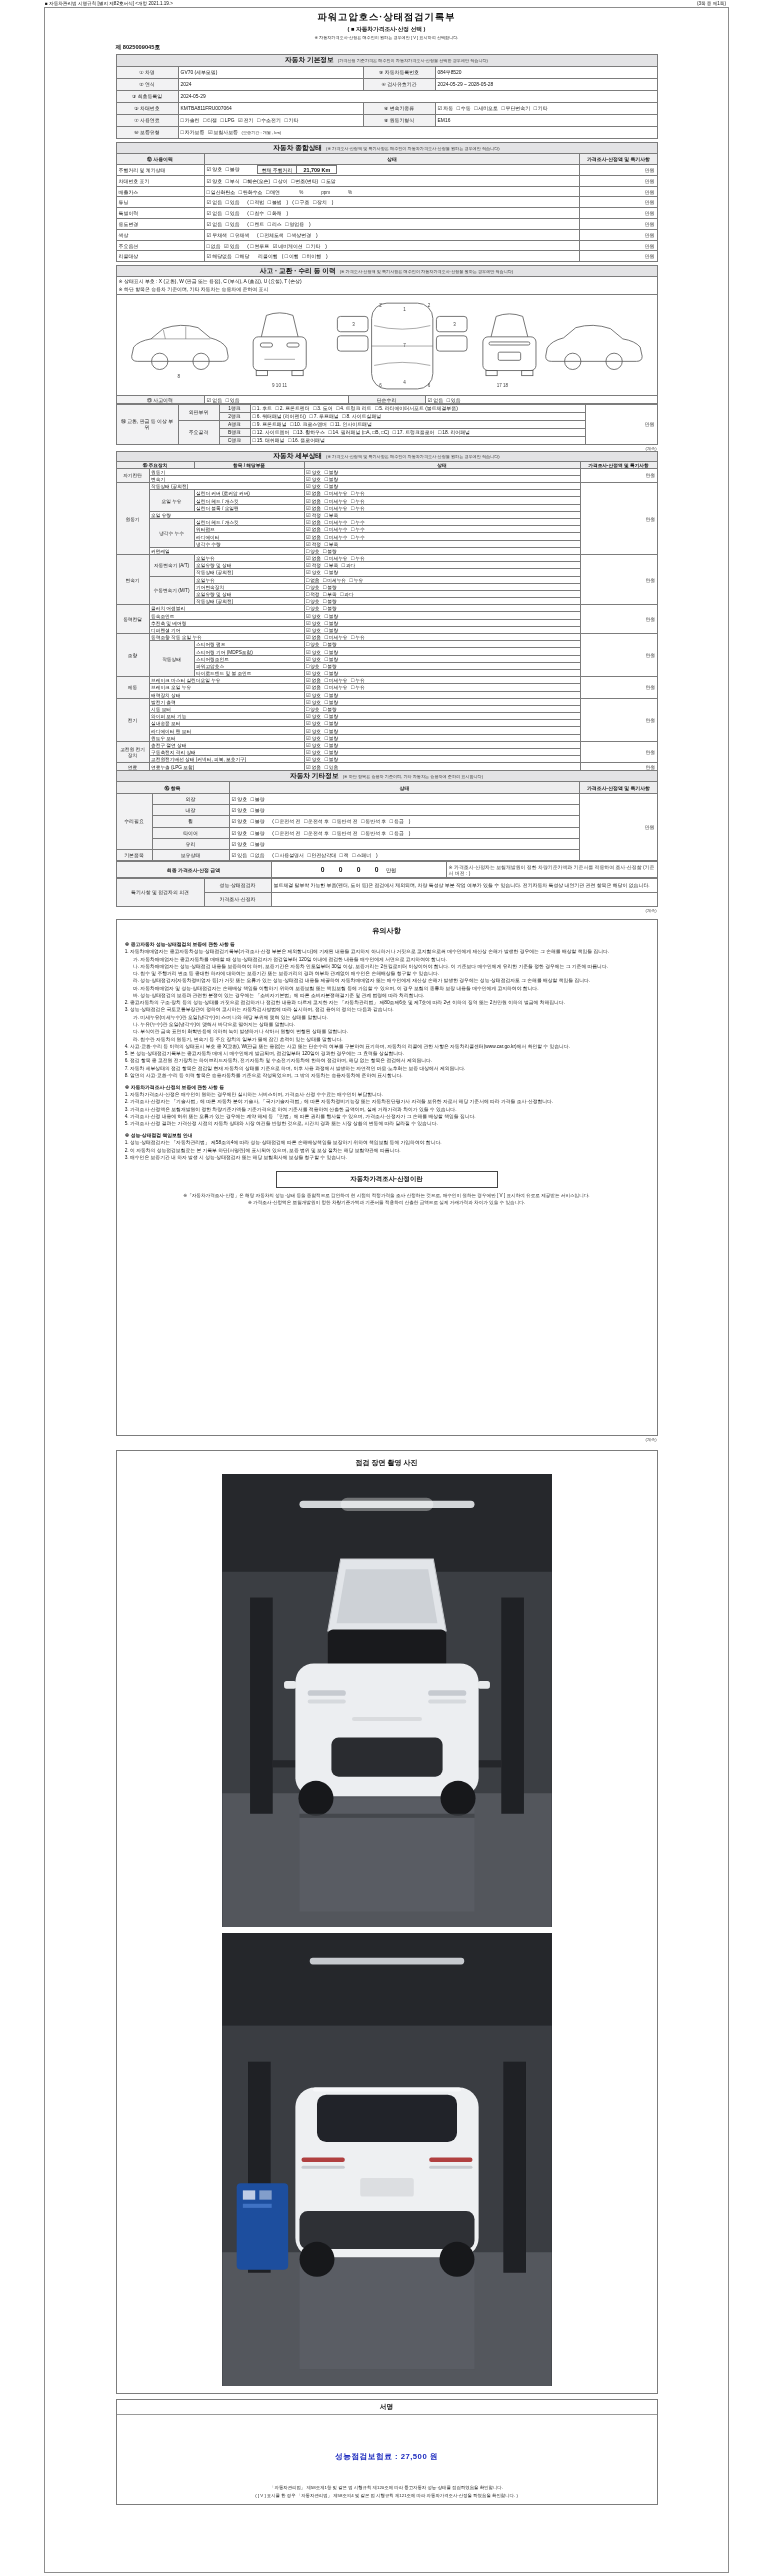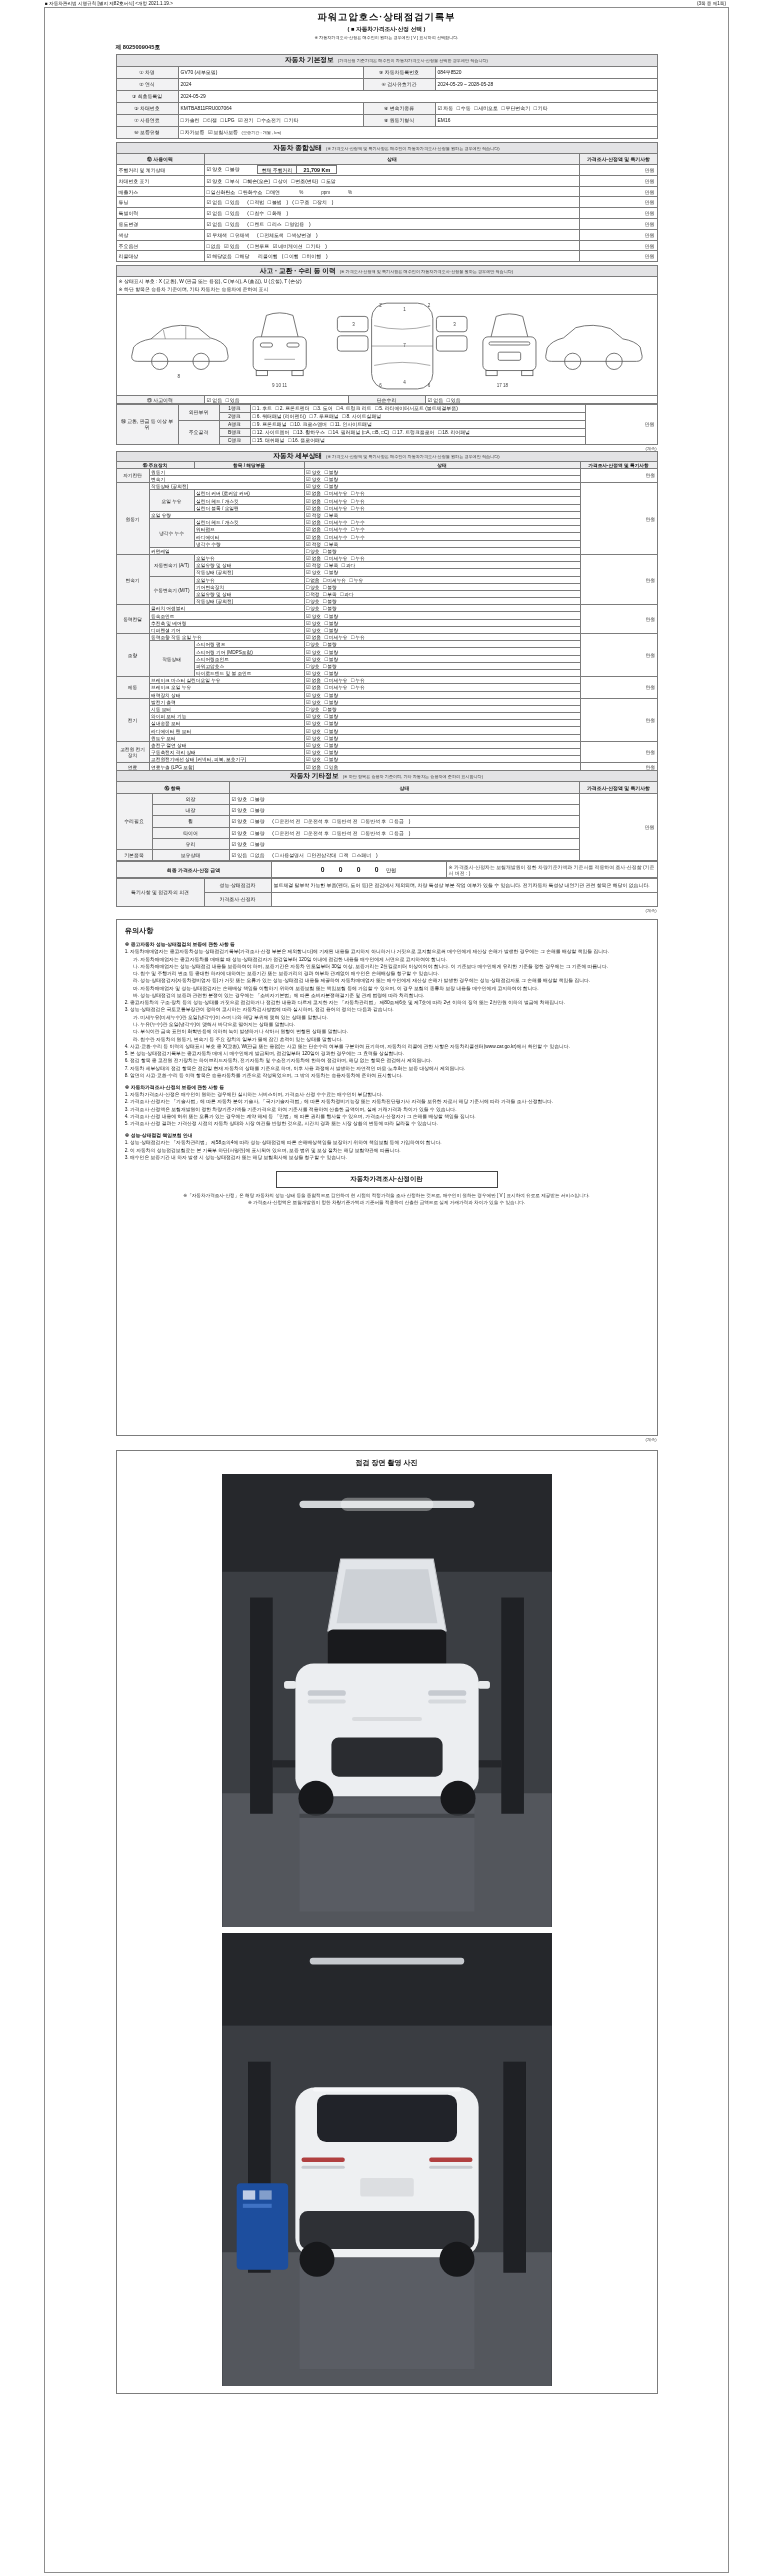--- a/index.html
+++ b/index.html
@@ -43,21 +43,21 @@
   .acc-note{font-size:4.4px;line-height:1.6;padding:1px 4.1px}
   .diag-cell{padding:2.1px;height:101px}
   .detail td{height:7.2px;font-size:4.7px;padding:0 1.5px}
   .other td{height:11.3px}
   .final td{height:16.5px}
   .amount{font-weight:bold;font-size:6.7px;letter-spacing:6.2px}
   .unit{font-size:5.2px}
   .opinion td{height:14px}
   .txt{font-size:4.6px;text-align:left;padding-left:4.1px}
   .notice{border:0.5px solid #7c7c7c;margin-top:6.2px;height:517px;padding:4.1px 8.2px;overflow:hidden}
-  .notice-title{font-weight:bold;font-size:7.2px;margin:2.1px 0 4.1px}
+  .notice-title{text-align:center;font-weight:bold;font-size:7.2px;margin:2.1px 0 4.1px}
   .nline{font-size:4.8px;line-height:1.52;color:#111}
   .ind1{padding-left:8.2px}
   .ind8{font-weight:bold;margin-top:4.6px}
   .defbox{width:222px;margin:9.3px auto 4.1px;border:0.8px solid #444;text-align:center;font-weight:bold;font-size:6.4px;padding:3.1px}
   .defnote{font-size:4.6px;text-align:center;line-height:1.55;color:#222}
   .photobox{border:0.5px solid #7c7c7c;margin-top:8.2px;padding:6.2px 0 7.2px}
   .photo-title{text-align:center;font-weight:bold;font-size:7px;margin-bottom:2.1px}
   .photo{display:block;margin:6.2px auto 0;width:330px;height:453px;background:#2f3134}
   .signbox{border:0.5px solid #7c7c7c;margin-top:5.2px;height:106px;position:relative}
   .sign-title{text-align:center;font-weight:bold;font-size:6.7px;padding:2.6px 0;border-bottom:0.5px solid #9a9a9a}
@@ -701,15 +701,21 @@
       <rect x="402" y="436" width="84" height="9" rx="4" fill="#b04040"></rect>
       <rect x="154" y="452" width="84" height="6" rx="3" fill="#c9cdd2"></rect>
       <rect x="402" y="452" width="84" height="6" rx="3" fill="#c9cdd2"></rect>
       <rect x="268" y="476" width="104" height="36" rx="5" fill="#dcdee1"></rect>
       <rect x="150" y="540" width="340" height="74" rx="16" fill="#2e3035"></rect>
       <circle cx="184" cy="634" r="34" fill="#17181b"></circle>
       <circle cx="456" cy="634" r="34" fill="#17181b"></circle>
     </svg>
   </div>
 
+  <div class="signbox">
+    <div class="sign-title">서명</div>
+    <div class="fee">성능점검보험료 : 27,500 원</div>
+    <div class="sign-l l1">「자동차관리법」 제58조제1항 및 같은 법 시행규칙 제120조에 따라 중고자동차 성능·상태를 점검하였음을 확인합니다.</div>
+    <div class="sign-l l2">( [ V ] 표시를 한 경우 「자동차관리법」 제58조의4 및 같은 법 시행규칙 제121조에 따라 자동차가격조사·산정을 하였음을 확인합니다. )</div>
+  </div>
 
 </div>
 
 
 </body></html>

